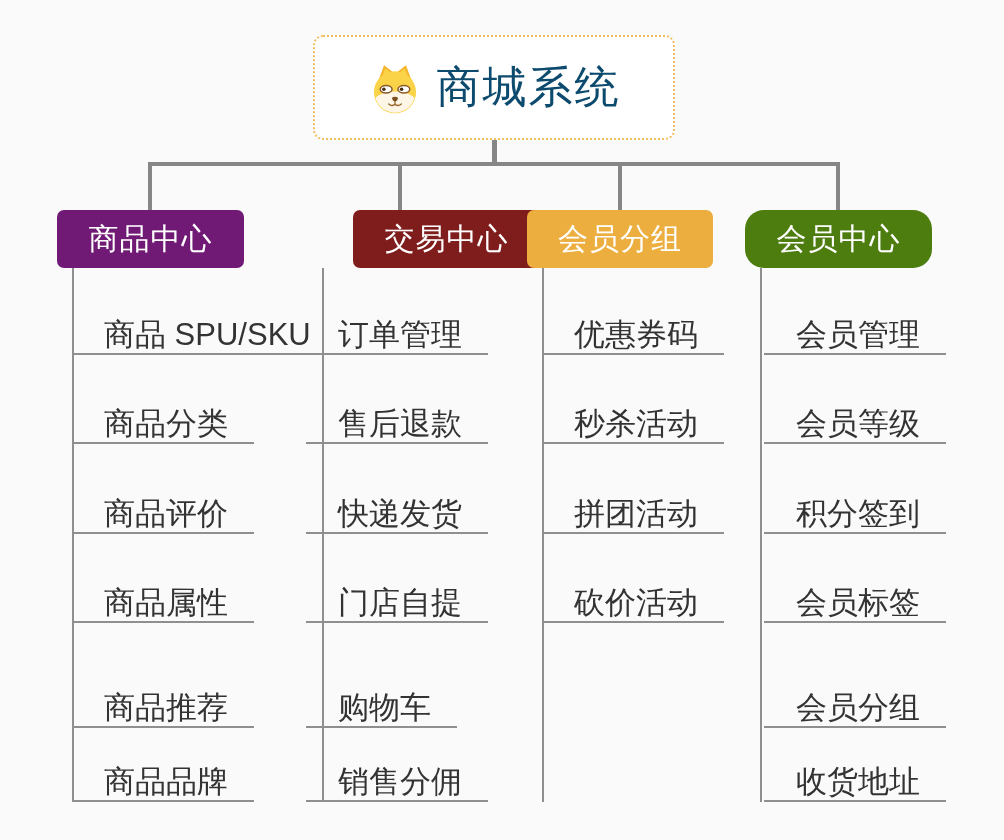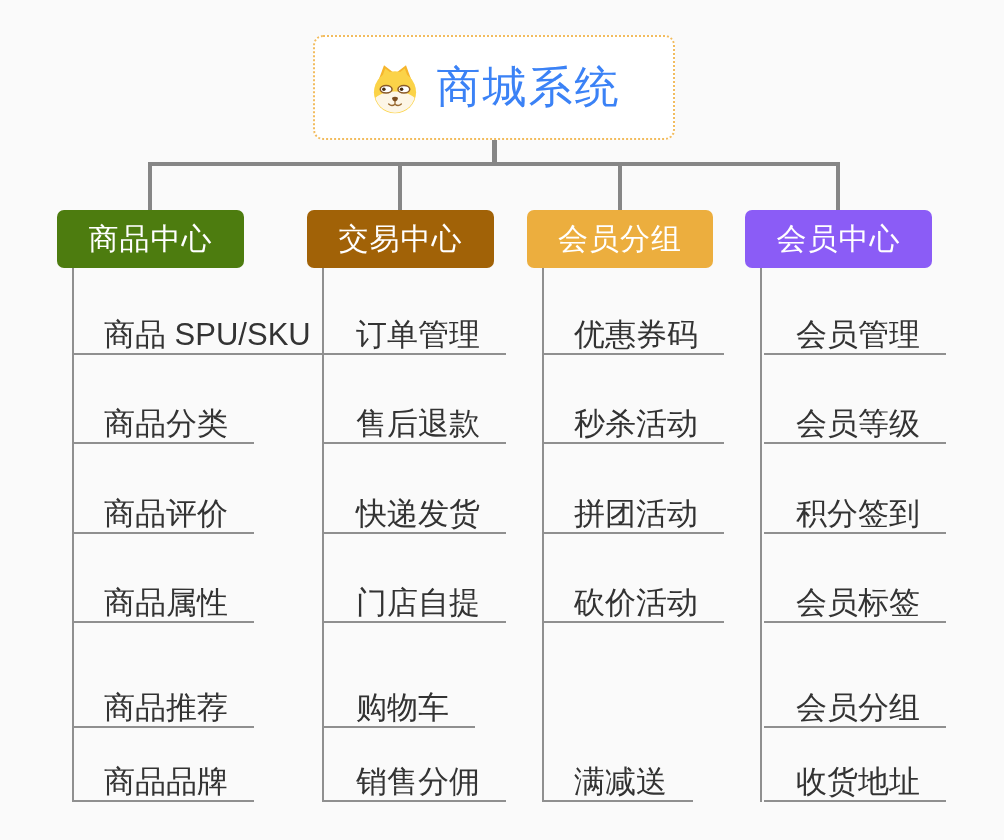--- a/index.html
+++ b/index.html
@@ -79,21 +79,21 @@
     position: absolute;
     white-space: nowrap;
     font-size: 31px;
     line-height: 30px;
     color: #333333;
     padding: 0 26px 3px 32px;
     border-bottom: 2px solid #8f8f8f;
     cursor: pointer;
   }
   .lx-0 { left: 72px; }
-  .lx-1 { left: 324px; }
+  .lx-1 { left: 306px; }
   .lx-2 { left: 542px; }
   .lx-3 { left: 764px; }
   .ly-0 { top: 320px; }
   .ly-1 { top: 409px; }
   .ly-2 { top: 499px; }
   .ly-3 { top: 588px; }
   .ly-4 { top: 677px; margin-top: 16px; }
   .ly-5 { top: 767px; }
 </style>
 </head>
@@ -122,56 +122,55 @@
         <ellipse cx="32" cy="55" rx="29" ry="19" fill="#fdf6e6" clip-path="url(#headclip)"></ellipse>
         <ellipse cx="21.5" cy="33.5" rx="7" ry="4.4" fill="#ffffff" stroke="#8a5a28" stroke-width="1.8"></ellipse>
         <ellipse cx="42.5" cy="33.5" rx="7" ry="4.4" fill="#ffffff" stroke="#8a5a28" stroke-width="1.8"></ellipse>
         <circle cx="18.8" cy="33.6" r="2.1" fill="#4a2f12"></circle>
         <circle cx="39.8" cy="33.6" r="2.1" fill="#4a2f12"></circle>
         <path d="M28.5 43.5 Q32 41.5 35.5 43.5 Q35.5 47 32 48 Q28.5 47 28.5 43.5 Z" fill="#7c4d1e"></path>
         <path d="M24.5 51 Q28.2 54.5 32 51.2 Q35.8 54.5 39.5 51" stroke="#9a6a30" stroke-width="1.7" fill="none" stroke-linecap="round"></path>
         <path d="M32 48 L32 50.5" stroke="#9a6a30" stroke-width="1.5" stroke-linecap="round"></path>
       </svg>
     </span>
-    <span class="root-title" style="color: #3b82f6;">商城系统</span>
+    <span class="root-title" style="color: #0c4a6e;">商城系统</span>
   </div>
 
-  <div class="branch-node bn-0" style="background: #4d7c0f;">
+  <div class="branch-node bn-0" style="background: #701a75;">
     <span>商品中心</span>
   </div>
   <div class="spine sp-0"></div>
   <div class="leaf lx-0 ly-0"><span>商品 SPU/SKU</span></div>
   <div class="leaf lx-0 ly-1"><span>商品分类</span></div>
   <div class="leaf lx-0 ly-2"><span>商品评价</span></div>
   <div class="leaf lx-0 ly-3"><span>商品属性</span></div>
   <div class="leaf lx-0 ly-4"><span>商品推荐</span></div>
   <div class="leaf lx-0 ly-5"><span>商品品牌</span></div>
 
-  <div class="branch-node bn-1" style="background: #a16207;">
+  <div class="branch-node bn-1" style="background: #7f1d1d; margin-left: 46px;">
     <span>交易中心</span>
   </div>
   <div class="spine sp-1"></div>
   <div class="leaf lx-1 ly-0"><span>订单管理</span></div>
   <div class="leaf lx-1 ly-1"><span>售后退款</span></div>
   <div class="leaf lx-1 ly-2"><span>快递发货</span></div>
   <div class="leaf lx-1 ly-3"><span>门店自提</span></div>
   <div class="leaf lx-1 ly-4"><span>购物车</span></div>
   <div class="leaf lx-1 ly-5"><span>销售分佣</span></div>
 
   <div class="branch-node bn-2" style="background: rgb(236, 174, 62);">
     <span>会员分组</span>
   </div>
   <div class="spine sp-2"></div>
   <div class="leaf lx-2 ly-0"><span>优惠券码</span></div>
   <div class="leaf lx-2 ly-1"><span>秒杀活动</span></div>
   <div class="leaf lx-2 ly-2"><span>拼团活动</span></div>
   <div class="leaf lx-2 ly-3"><span>砍价活动</span></div>
-  <div class="leaf lx-2 ly-5"><span>满减送</span></div>
 
-  <div class="branch-node bn-3" style="background: #8b5cf6;">
+  <div class="branch-node bn-3" style="background: #4d7c0f; border-radius: 19px;">
     <span>会员中心</span>
   </div>
   <div class="spine sp-3"></div>
   <div class="leaf lx-3 ly-0"><span>会员管理</span></div>
   <div class="leaf lx-3 ly-1"><span>会员等级</span></div>
   <div class="leaf lx-3 ly-2"><span>积分签到</span></div>
   <div class="leaf lx-3 ly-4"><span>会员分组</span></div>
   <div class="leaf lx-3 ly-3"><span>会员标签</span></div>
   <div class="leaf lx-3 ly-5"><span>收货地址</span></div>
 

